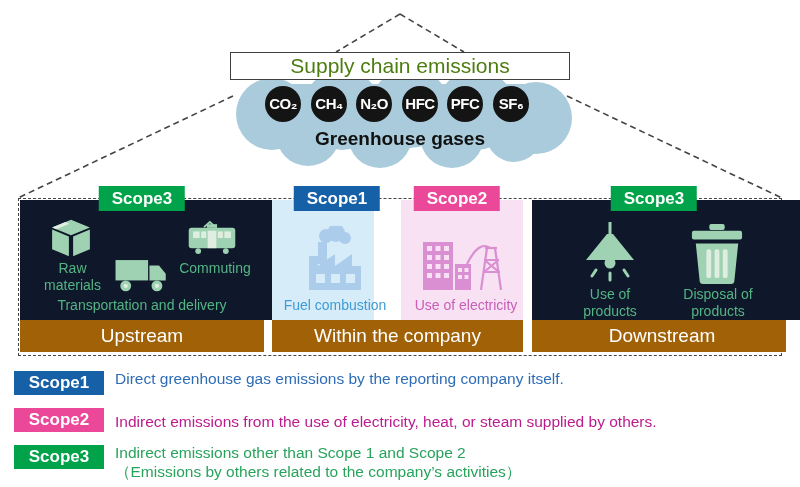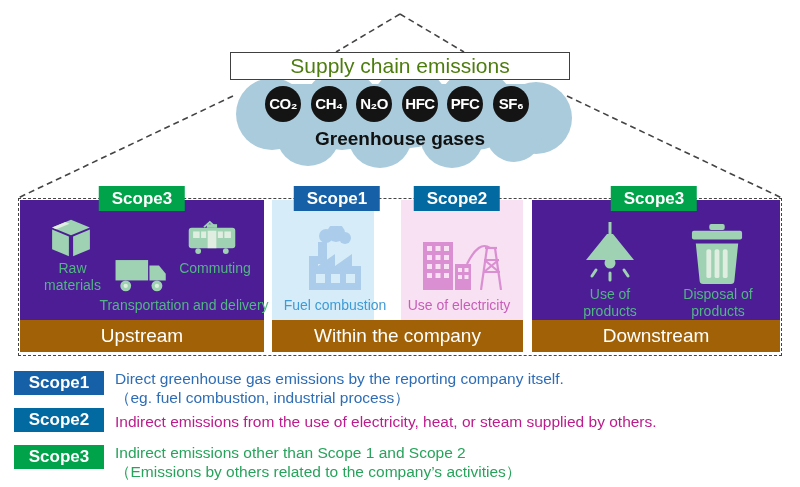--- a/index.html
+++ b/index.html
@@ -25,34 +25,34 @@
     position:absolute;left:250px;top:128px;width:300px;text-align:center;
     font-size:19px;font-weight:bold;color:#111111;z-index:3;
   }
   
   .panel-frame{
     position:absolute;left:18px;top:198px;width:764px;height:158px;
     border:1.6px dashed #444444;box-sizing:border-box;background:#ffffff;
   }
   .section{position:absolute;top:200px;}
   .panel{position:absolute;top:0;height:120px;}
-  .panel.green{background:#4c1d95;}
+  .panel.green{background:#0f172a;padding-left:24px;}
   .panel.blue{background:#d6edf9;}
   .panel.pink{background:#f8e1f2;}
   .graybar{
     position:absolute;top:120px;height:32px;background:#a16207;color:#ffffff;
     font-size:19px;text-align:center;line-height:32px;
   }
   .scope-badge{
     position:absolute;top:186px;height:25px;line-height:25px;padding:0 13px;
     color:#ffffff;font-size:17px;font-weight:bold;text-align:center;
     transform:translateX(-50%);z-index:5;white-space:nowrap;
   }
   .bg-s1{background:#1660a8;}
-  .bg-s2{background:#0369a1;}
+  .bg-s2{background:#ec4899;}
   .bg-s3{background:#00a24a;}
   .plabel{
     position:absolute;font-size:14px;text-align:center;line-height:16.5px;
     white-space:pre-line;
   }
   .tx-green{color:#53b584;}
   .tx-blue{color:#3f9ad5;}
   .tx-pink{color:#c75eb8;}
   .icon{position:absolute;}
   
@@ -139,21 +139,21 @@
       </g>
       <g fill="#dfeee0">
         <rect x="27" y="14" width="12" height="24"></rect>
         <rect x="7" y="15" width="9" height="9"></rect>
         <rect x="18" y="15" width="7" height="9"></rect>
         <rect x="41" y="15" width="7" height="9"></rect>
         <rect x="50" y="15" width="9" height="9"></rect>
       </g>
     </svg>
     <div class="plabel tx-green" style="left:150px;top:60px;width:90px;">Commuting</div>
-    <div class="plabel tx-green" style="left:0;top:97px;width:244px;margin-left:42px;">Transportation and delivery</div>
+    <div class="plabel tx-green" style="left:0;top:97px;width:244px;">Transportation and delivery</div>
   </div>
   <div class="graybar" style="left:0;width:244px;">Upstream</div>
 </div>
 
 <div class="section" style="left:272px;width:251px;">
   <div class="panel blue" style="left:0;width:102px;">
     <svg class="icon" style="left:33px;top:26px;" width="60" height="64" viewBox="0 0 60 64">
       <g fill="#abcdeb">
         <circle cx="21" cy="10" r="7"></circle>
         <circle cx="31" cy="7" r="9"></circle>
@@ -195,21 +195,21 @@
       </g>
       <g stroke="#d98fd2" stroke-width="2.2" fill="none">
         <path d="M58 54 L64 12"></path>
         <path d="M78 54 L72 12"></path>
         <path d="M62 12 H74"></path>
         <path d="M61 24 H76 M60 36 H77"></path>
         <path d="M61.5 24 L76 36 M75.5 24 L61 36"></path>
         <path d="M44 28 Q56 4 67 12"></path>
       </g>
     </svg>
-    <div class="plabel tx-pink" style="left:0;top:97px;width:116px;">Use of electricity</div>
+    <div class="plabel tx-pink" style="left:0;top:97px;width:116px;padding-left:7px;">Use of electricity</div>
   </div>
   <div class="graybar" style="left:0;width:251px;">Within the company</div>
 </div>
 
 <div class="section" style="left:532px;width:248px;">
   <div class="panel green" style="left:0;width:248px;">
     <svg class="icon" style="left:46px;top:22px;" width="64" height="62" viewBox="0 0 64 62">
       <g fill="#9ed2b2">
         <rect x="30.5" y="0" width="3" height="13"></rect>
         <path d="M29 12 H35 L56 38 H8 Z"></path>
@@ -231,33 +231,32 @@
       </g>
       <g fill="#dfeee0">
         <rect x="17" y="26" width="5" height="30" rx="2"></rect>
         <rect x="25.5" y="26" width="5" height="30" rx="2"></rect>
         <rect x="34" y="26" width="5" height="30" rx="2"></rect>
       </g>
     </svg>
     <div class="plabel tx-green" style="left:136px;top:86px;width:100px;">Disposal of
 products</div>
   </div>
-  <div class="graybar" style="left:0;width:248px;">Downstream</div>
+  <div class="graybar" style="left:0;width:248px;padding-left:6px;">Downstream</div>
 </div>
 
 <div class="scope-badge bg-s3" style="left:142px;">Scope3</div>
 <div class="scope-badge bg-s1" style="left:337px;">Scope1</div>
 <div class="scope-badge bg-s2" style="left:457px;">Scope2</div>
 <div class="scope-badge bg-s3" style="left:654px;">Scope3</div>
 
 <div class="legend-row" style="top:369px;">
   <div class="lbadge bg-s1" style="top:2px;">Scope1</div>
   <div class="ltext lt-s1" style="top:0;">
     <div>Direct greenhouse gas emissions by the reporting company itself.</div>
-    <div>（eg. fuel combustion, industrial process）</div>
   </div>
 </div>
 
 <div class="legend-row" style="top:408px;">
   <div class="lbadge bg-s2" style="top:0;">Scope2</div>
   <div class="ltext lt-s2" style="top:4px;">
     <div>Indirect emissions from the use of electricity, heat, or steam supplied by others.</div>
   </div>
 </div>
 

